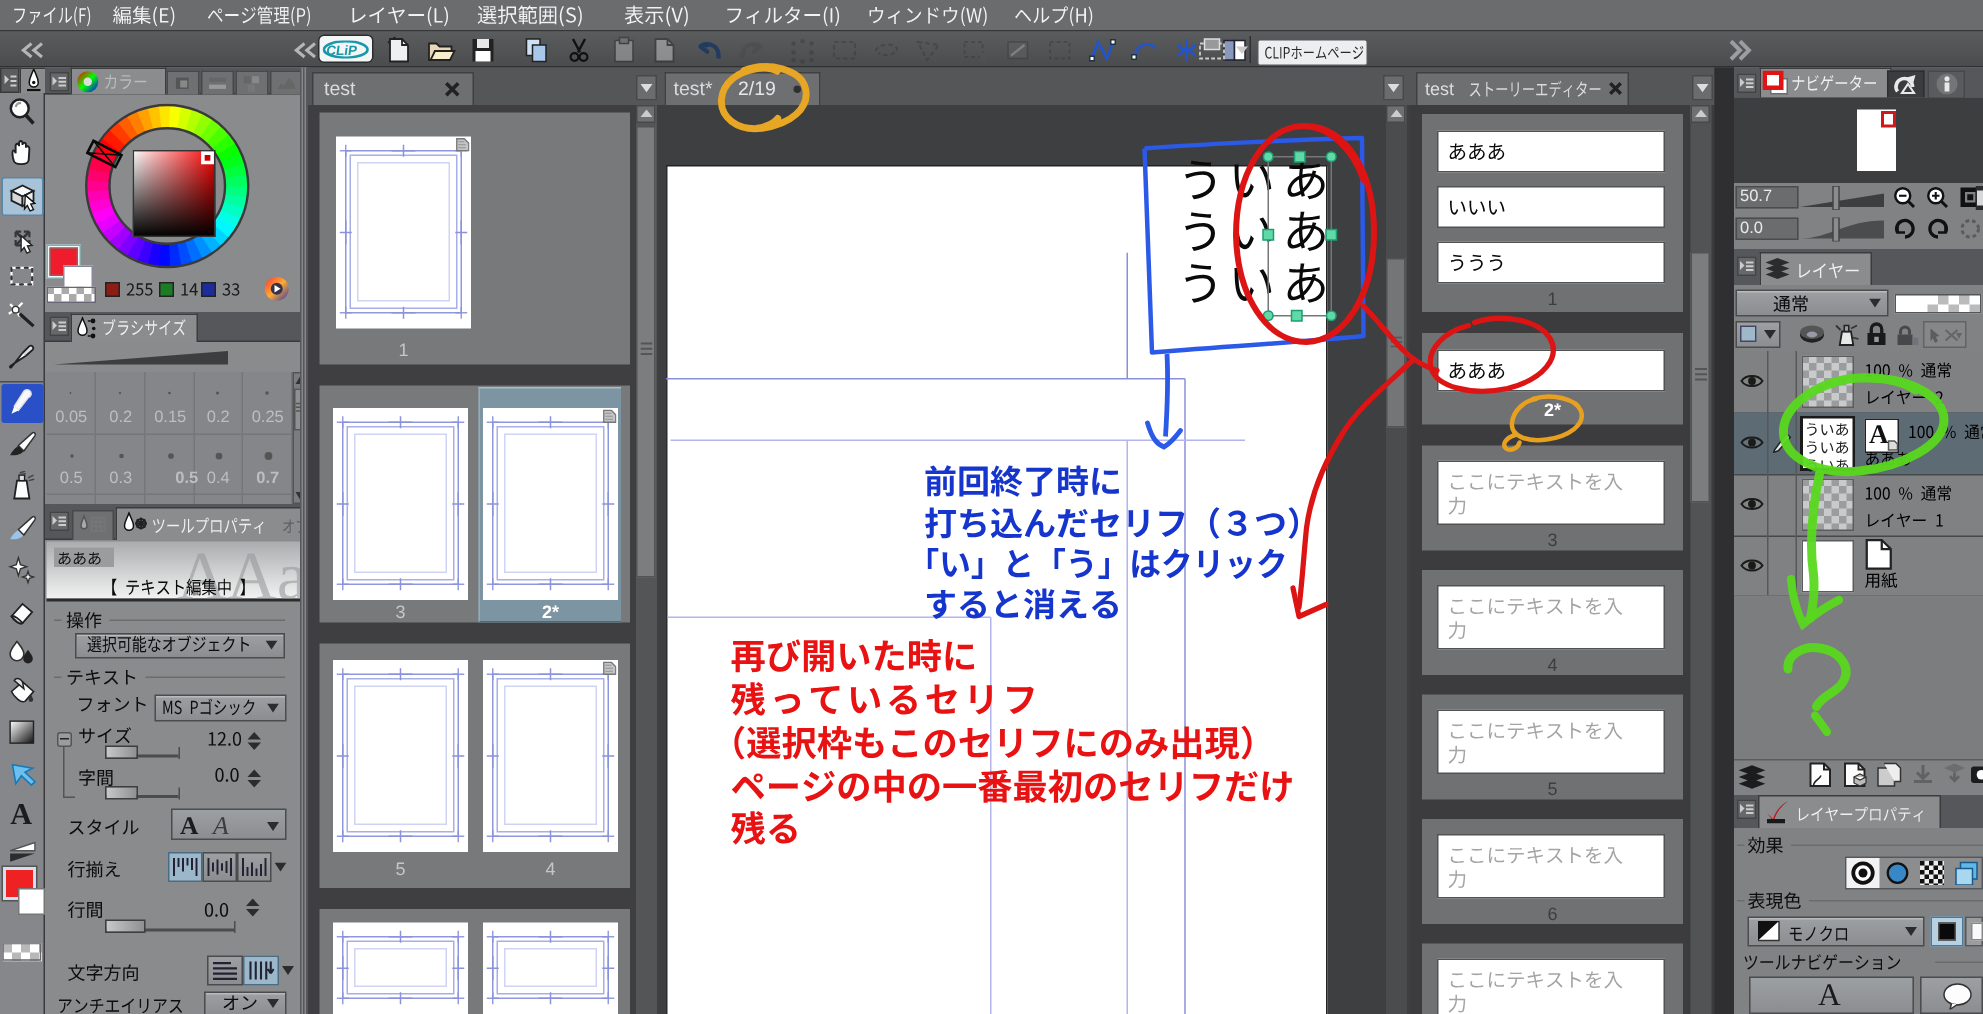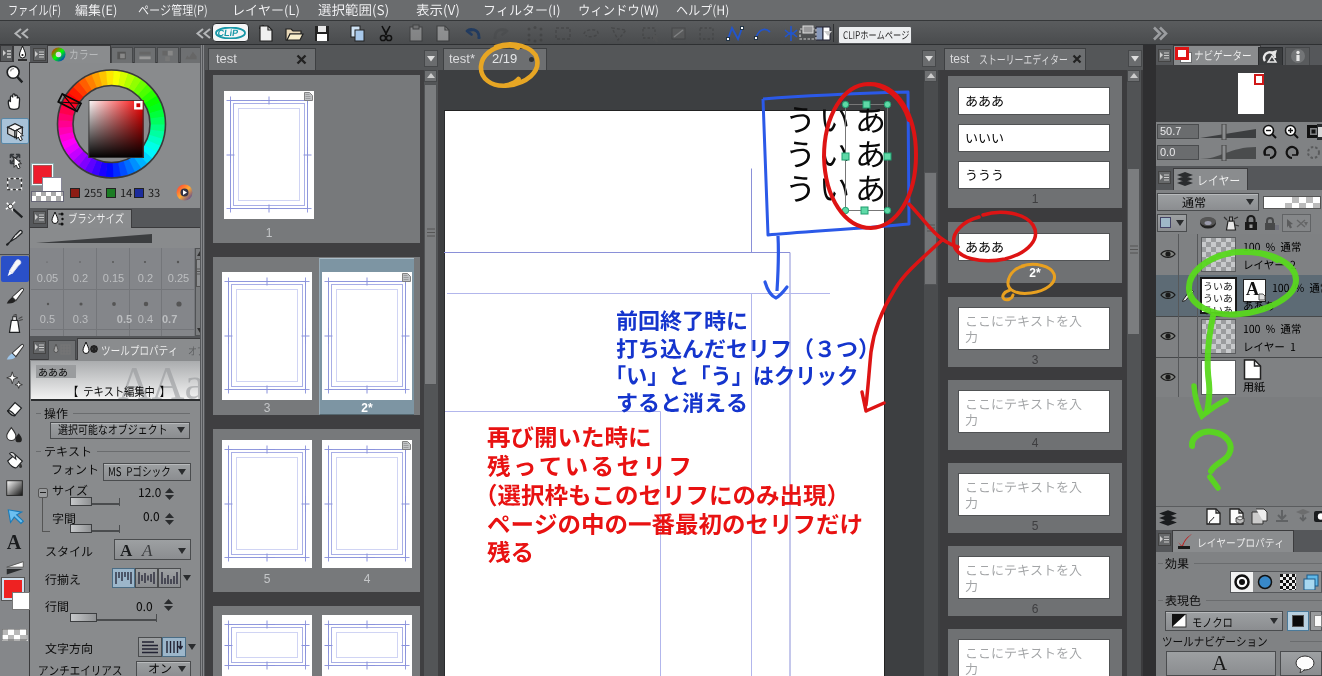--- a/index.html
+++ b/index.html
@@ -481,21 +481,21 @@
   </svg>
 <div class="ab" style="left:31px;top:272px;width:33px;text-align:center;font-size:11px;color:#bcbec0;">0.05</div>
 <div class="ab" style="left:64px;top:272px;width:33px;text-align:center;font-size:11px;color:#bcbec0;">0.2</div>
 <div class="ab" style="left:97px;top:272px;width:33px;text-align:center;font-size:11px;color:#bcbec0;">0.15</div>
 <div class="ab" style="left:129px;top:272px;width:33px;text-align:center;font-size:11px;color:#bcbec0;">0.2</div>
 <div class="ab" style="left:162px;top:272px;width:33px;text-align:center;font-size:11px;color:#bcbec0;">0.25</div>
 <div class="ab" style="left:31px;top:313px;width:33px;text-align:center;font-size:11px;color:#bcbec0;">0.5</div>
 <div class="ab" style="left:64px;top:313px;width:33px;text-align:center;font-size:11px;color:#bcbec0;">0.3</div>
 <div class="ab" style="left:108px;top:313px;width:33px;text-align:center;font-size:11px;color:#bcbec0;font-weight:bold;">0.5</div>
 <div class="ab" style="left:129px;top:313px;width:33px;text-align:center;font-size:11px;color:#bcbec0;">0.4</div>
-<div class="ab" style="left:162px;top:313px;width:33px;text-align:left;font-size:11px;color:#bcbec0;font-weight:bold;">0.7</div>
+<div class="ab" style="left:162px;top:313px;width:33px;text-align:center;font-size:11px;color:#bcbec0;font-weight:bold;">0.7</div>
 <div style="position:absolute;left:195px;top:248px;width:10px;height:88px;background:#7a7c7e;border:1px solid #515355;"></div>
 <svg class="ab" style="left:196px;top:250px" width="8" height="7">
     <path d="M4 1 L7 6 L1 6z" fill="#333"></path>
   </svg>
 <svg class="ab" style="left:196px;top:327px" width="8" height="7">
     <path d="M1 1 L7 1 L4 6z" fill="#333"></path>
   </svg>
 <div style="position:absolute;left:196px;top:259px;width:8px;height:28px;background:#8e9092;border:1px solid #555;"></div>
 <svg class="ab" style="left:197px;top:268px" width="6" height="8">
     <path d="M0 1 h6 M0 3.5 h6 M0 6 h6" stroke="#555" stroke-width="1"></path>

